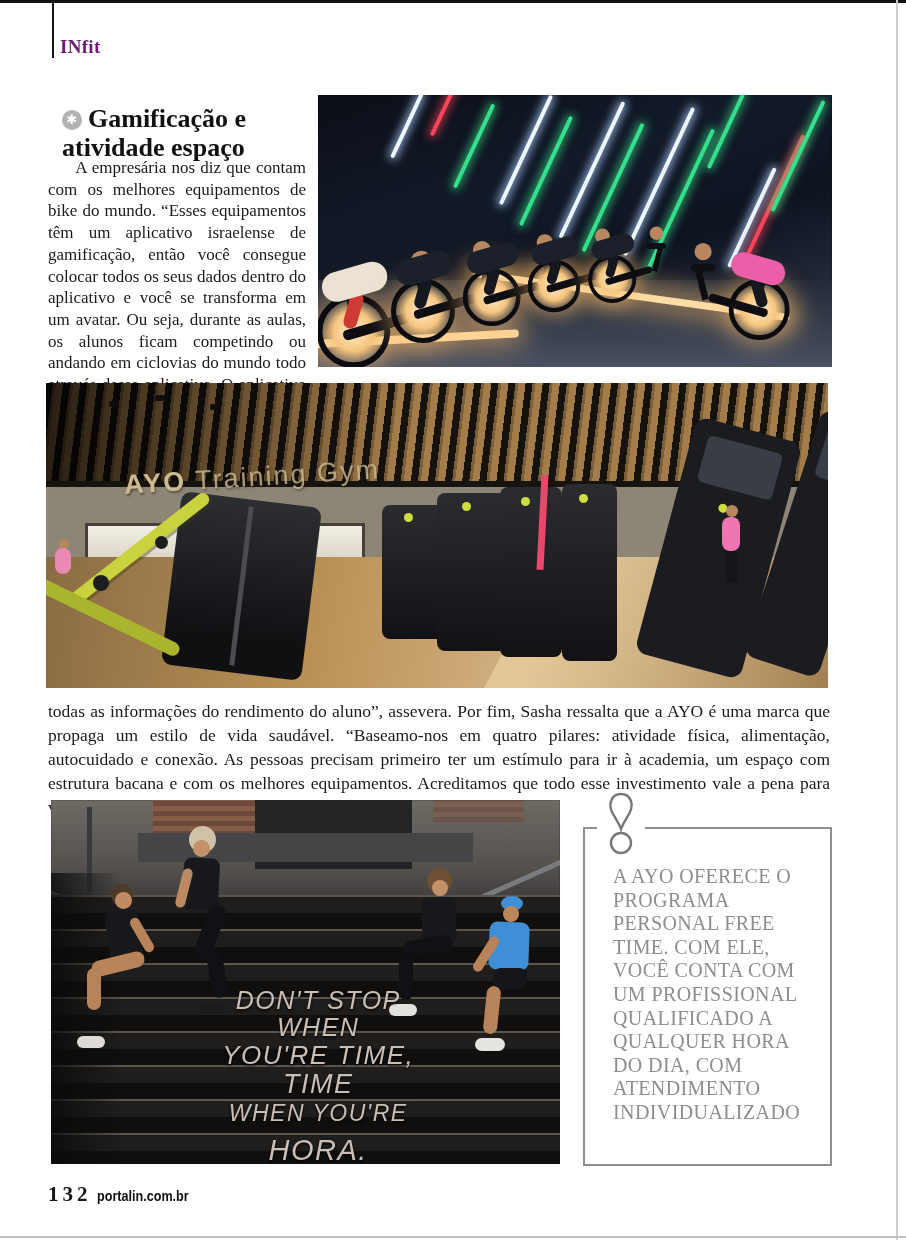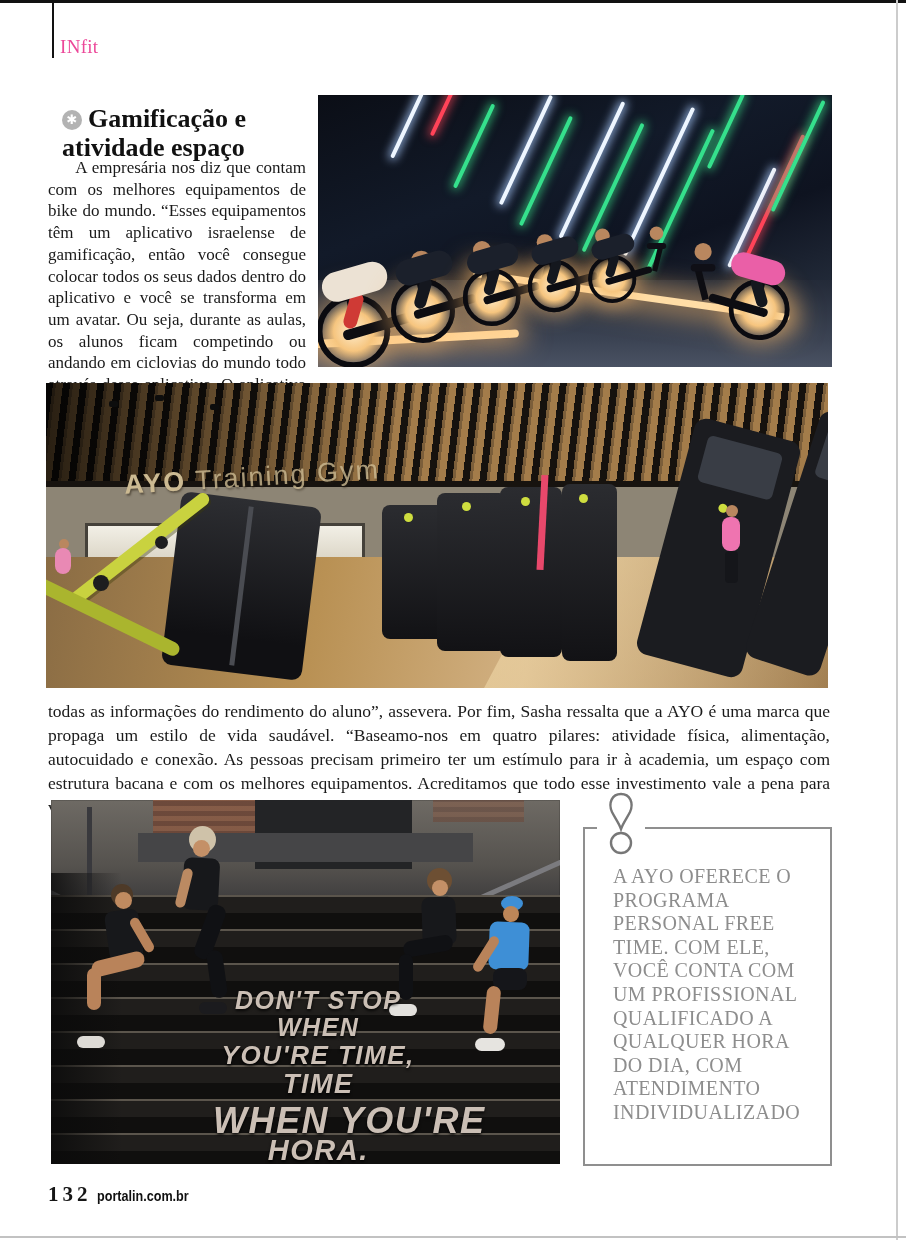--- a/index.html
+++ b/index.html
@@ -3,21 +3,21 @@
 <meta charset="utf-8">
 <style>
   html,body{margin:0;padding:0;background:#e9e9e9;}
   .page{position:relative;width:906px;height:1240px;margin:0 auto;background:#ffffff;
         font-family:"Liberation Serif", serif;overflow:hidden;}
   .abs{position:absolute;}
 
   
   .top-rule{left:0;top:0;width:906px;height:3px;background:#121212;}
   .left-rule{left:52px;top:0;width:2px;height:58px;background:#121212;}
-  .section-label{left:60px;top:36px;font-size:19px;font-weight:normal;color:#ec4899;letter-spacing:.3px;}
+  .section-label{left:60px;top:36px;font-size:19px;font-weight:bold;color:#701a75;letter-spacing:.3px;}
   .edge-right{left:896px;top:0;width:2px;height:1240px;background:#cccccc;}
   .edge-bottom{left:0;top:1236px;width:906px;height:2px;background:#c2c2c2;}
 
   
   .headline{left:48px;top:90px;width:268px;font-weight:bold;font-size:26px;line-height:29px;color:#111;}
   .star-badge{display:inline-block;width:20px;height:20px;border-radius:50%;background:#b3b3b3;
       color:#fff;font-size:13px;line-height:20px;text-align:center;vertical-align:3px;margin-right:6px;
       font-family:"DejaVu Sans", sans-serif;}
 
   
@@ -117,21 +117,21 @@
   .rail{position:absolute;border-radius:3px;}
   .rail1{left:-4%;top:22%;width:46%;height:5px;background:#96969a;transform:rotate(27deg);transform-origin:left;}
   .rail2{left:-3%;top:38%;width:40%;height:4px;background:#5e5e62;transform:rotate(27deg);transform-origin:left;}
   .rail3{right:-4%;top:14%;width:38%;height:5px;background:#7b7b7f;transform:rotate(-24deg);transform-origin:right;}
   .rail-post{left:7%;top:2%;width:5px;height:26%;background:#39393d;position:absolute;}
   .st-steps{position:absolute;left:0;top:26%;width:100%;height:74%;
       background:repeating-linear-gradient(180deg,#5b554c 0 2px,#201e1c 2px 18px,#100f0e 18px 34px);}
   .st-shadeL{position:absolute;left:0;top:20%;width:14%;height:80%;
       background:linear-gradient(90deg,rgba(10,10,10,.8),rgba(10,10,10,0));}
   .stair-line{position:absolute;left:52.5%;transform:translateX(-50%);white-space:nowrap;
-      font-family:"Liberation Sans",sans-serif;font-style:italic;font-weight:bold;color:#cbbfb5;
+      font-family:"Liberation Sans",sans-serif;font-style:italic;font-weight:normal;color:#cbbfb5;
       letter-spacing:1.5px;text-shadow:0 2px 3px rgba(0,0,0,.8);}
   .sperson div{position:absolute;}
   .round{border-radius:50%;}
   .rr{border-radius:8px;}
 
   
   .quote-box{left:583px;top:827px;width:245px;height:335px;border:2px solid #8f8f8f;background:#fff;}
   .quote-icon{position:absolute;left:12px;top:-38px;width:48px;height:72px;background:#fff;
       display:flex;align-items:flex-start;justify-content:center;}
   .quote-text{position:absolute;left:28px;top:36px;width:196px;font-size:20px;line-height:23.6px;
@@ -346,21 +346,21 @@
       <div class="rr" style="left:430px;top:134px;width:10px;height:40px;background:#b9835a;transform:rotate(32deg);"></div>
       <div class="rr" style="left:442px;top:168px;width:34px;height:22px;background:#15161a;"></div>
       <div class="rr" style="left:434px;top:186px;width:14px;height:48px;background:#b9835a;transform:rotate(6deg);"></div>
       <div class="rr" style="left:424px;top:238px;width:30px;height:13px;background:#e6e4e0;"></div>
     </div>
 
     <div class="stair-line" style="top:186px;font-size:25px;">DON'T STOP</div>
     <div class="stair-line" style="top:213px;font-size:25px;">WHEN</div>
     <div class="stair-line" style="top:240px;font-size:26px;">YOU'RE TIME,</div>
     <div class="stair-line" style="top:269px;font-size:27px;">TIME</div>
-    <div class="stair-line" style="top:300px;font-size:36px;margin-left:31px;">WHEN YOU'RE</div>
+    <div class="stair-line" style="top:300px;font-size:23px;">WHEN YOU'RE</div>
     <div class="stair-line" style="top:334px;font-size:29px;">HORA.</div>
   </div>
 
   <div class="abs quote-box">
     <div class="quote-icon">
       <svg width="40" height="66" viewBox="0 0 40 66">
         <path d="M20 3 C29 3 33 12 29 21 C26 27 22 32 20 38 C18 32 14 27 11 21 C7 12 11 3 20 3 Z" fill="#ffffff" stroke="#777777" stroke-width="2.4"></path>
         <circle cx="20" cy="52" r="10" fill="#ffffff" stroke="#777777" stroke-width="2.4"></circle>
       </svg>
     </div>

